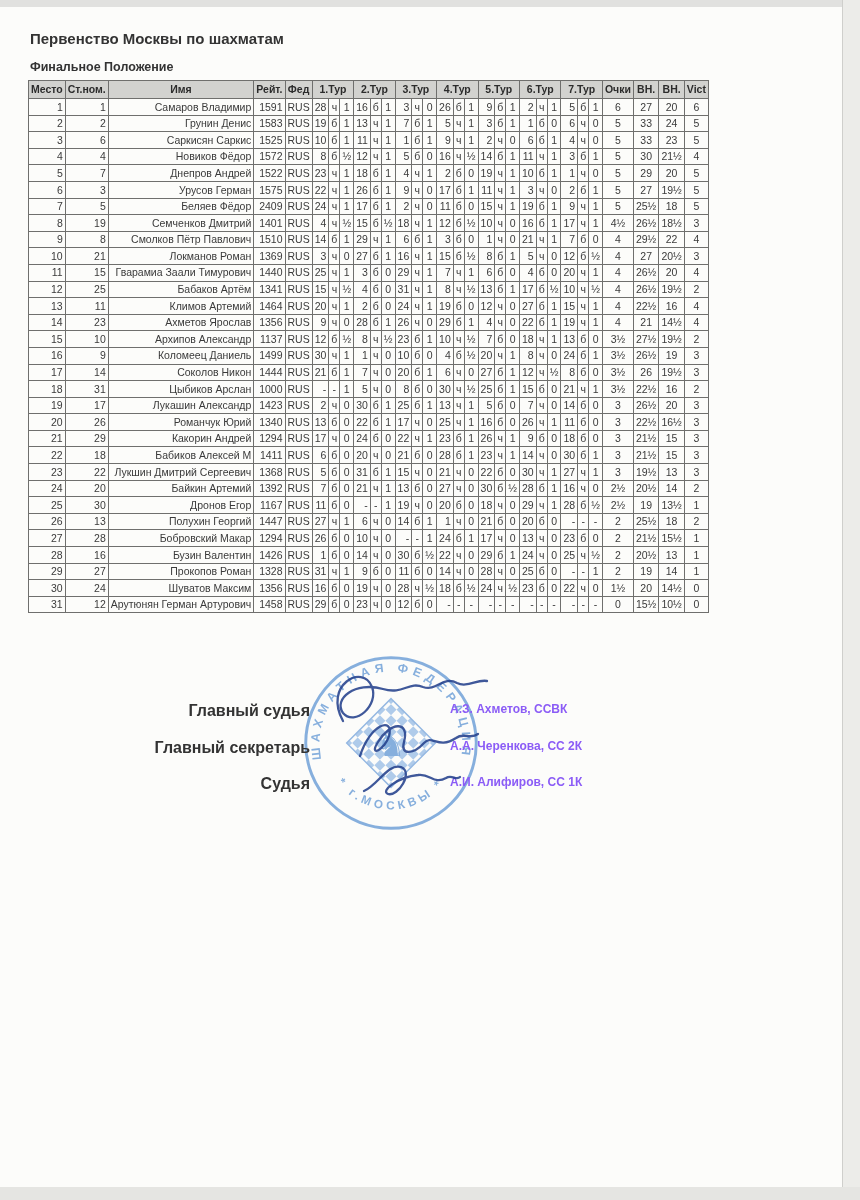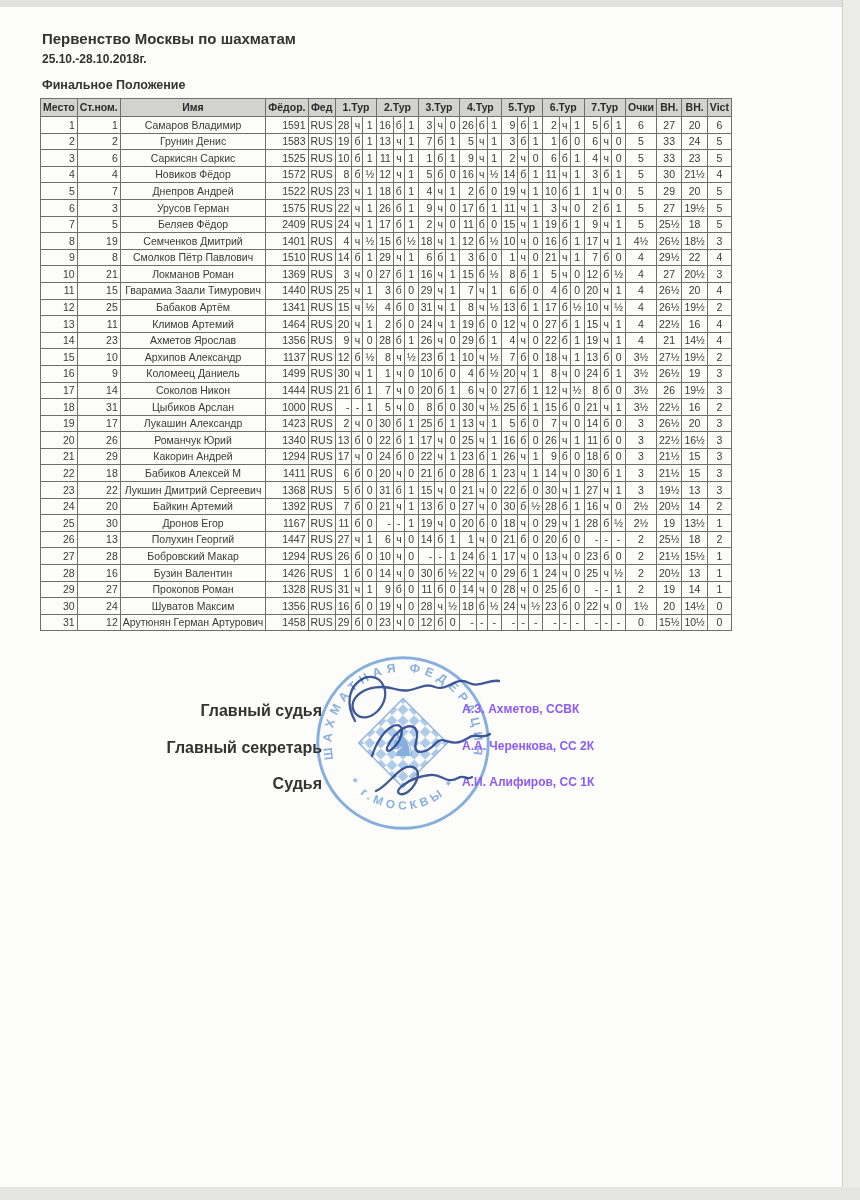--- a/index.html
+++ b/index.html
@@ -8,21 +8,21 @@
     background:#fcfcfa;
     font-family:"Liberation Sans","DejaVu Sans",sans-serif;
     color:#3b3b3b;
     -webkit-font-smoothing:antialiased;
   }
   
   .scan-edge-top{position:absolute;left:0;top:0;width:860px;height:7px;background:#e1e1df;}
   .scan-edge-right{position:absolute;left:842px;top:0;width:18px;height:1200px;background:#ecece9;border-left:1px solid #cfcfcc;}
   .scan-edge-bottom{position:absolute;left:0;top:1187px;width:860px;height:13px;background:#e5e5e2;}
 
-  .doc{position:absolute;left:12px;top:0;width:672px;}
+  .doc{position:absolute;left:0;top:0;width:672px;}
 
   .titles{margin:28px 0 0 30px;}
   .title-line{font-weight:bold;font-size:15px;line-height:22px;color:#333;}
   .date-line{font-weight:bold;font-size:12px;line-height:18px;color:#333;}
   .status-line{font-weight:bold;font-size:12.5px;line-height:18px;color:#333;margin-top:8px;}
 
   table.results{
     margin:4px 0 10px 28px;
     border-collapse:collapse;
     table-layout:fixed;
@@ -41,21 +41,21 @@
   table.results th{
     background:#d2d2cf;
     font-weight:bold;
     font-size:10.5px;
     color:#2c2c2c;
     text-align:center;
     height:17px;
   }
   th.h-name{text-align:left;}
   td.c-num{text-align:right;}
-  td.c-name{text-align:center;}
+  td.c-name{text-align:right;}
   td.c-fed{text-align:center;}
   td.c-opp{text-align:right;padding-right:1px;}
   td.c-col{text-align:center;padding:0;}
   td.c-res{text-align:center;padding:0;}
   td.c-pts{text-align:center;}
 
   .sig-block{position:absolute;left:0;top:660px;width:842px;height:240px;}
   .sig-role{position:absolute;left:30px;width:280px;text-align:right;font-weight:bold;font-size:16px;color:#333;}
   .sig-name{position:absolute;left:450px;font-weight:bold;font-size:12px;color:#8b5cf6;}
 
@@ -66,21 +66,20 @@
   .signature{position:absolute;}
   .signature path{stroke:#24418c;stroke-width:2.3;fill:none;stroke-linecap:round;opacity:.88;}
 </style>
 </head>
 <body>
 
 <div class="doc">
 
   <div class="titles">
     <div class="title-line">Первенство Москвы по шахматам</div>
-    <div class="date-line">25.10.-28.10.2018г.</div>
     <div class="status-line">Финальное Положение</div>
   </div>
 
   <table class="results">
     <colgroup>
         <col style="width: 70px;">
         <col style="width: 72px;">
         <col style="width: 146px;">
         <col style="width: 42px;">
         <col style="width: 38px;">
@@ -108,21 +107,21 @@
         <col style="width: 46px;">
         <col style="width: 38px;">
         <col style="width: 34px;">
         <col style="width: 28px;">
       </colgroup>
     <thead>
         <tr>
           <th colspan="1">Место</th>
           <th colspan="1">Ст.ном.</th>
           <th class="h-name" colspan="1">Имя</th>
-          <th colspan="1">Фёдор.</th>
+          <th colspan="1">Рейт.</th>
           <th colspan="1">Фед</th>
           <th colspan="3">1.Тур</th>
           <th colspan="3">2.Тур</th>
           <th colspan="3">3.Тур</th>
           <th colspan="3">4.Тур</th>
           <th colspan="3">5.Тур</th>
           <th colspan="3">6.Тур</th>
           <th colspan="3">7.Тур</th>
           <th colspan="1">Очки</th>
           <th colspan="1">ВН.</th>

